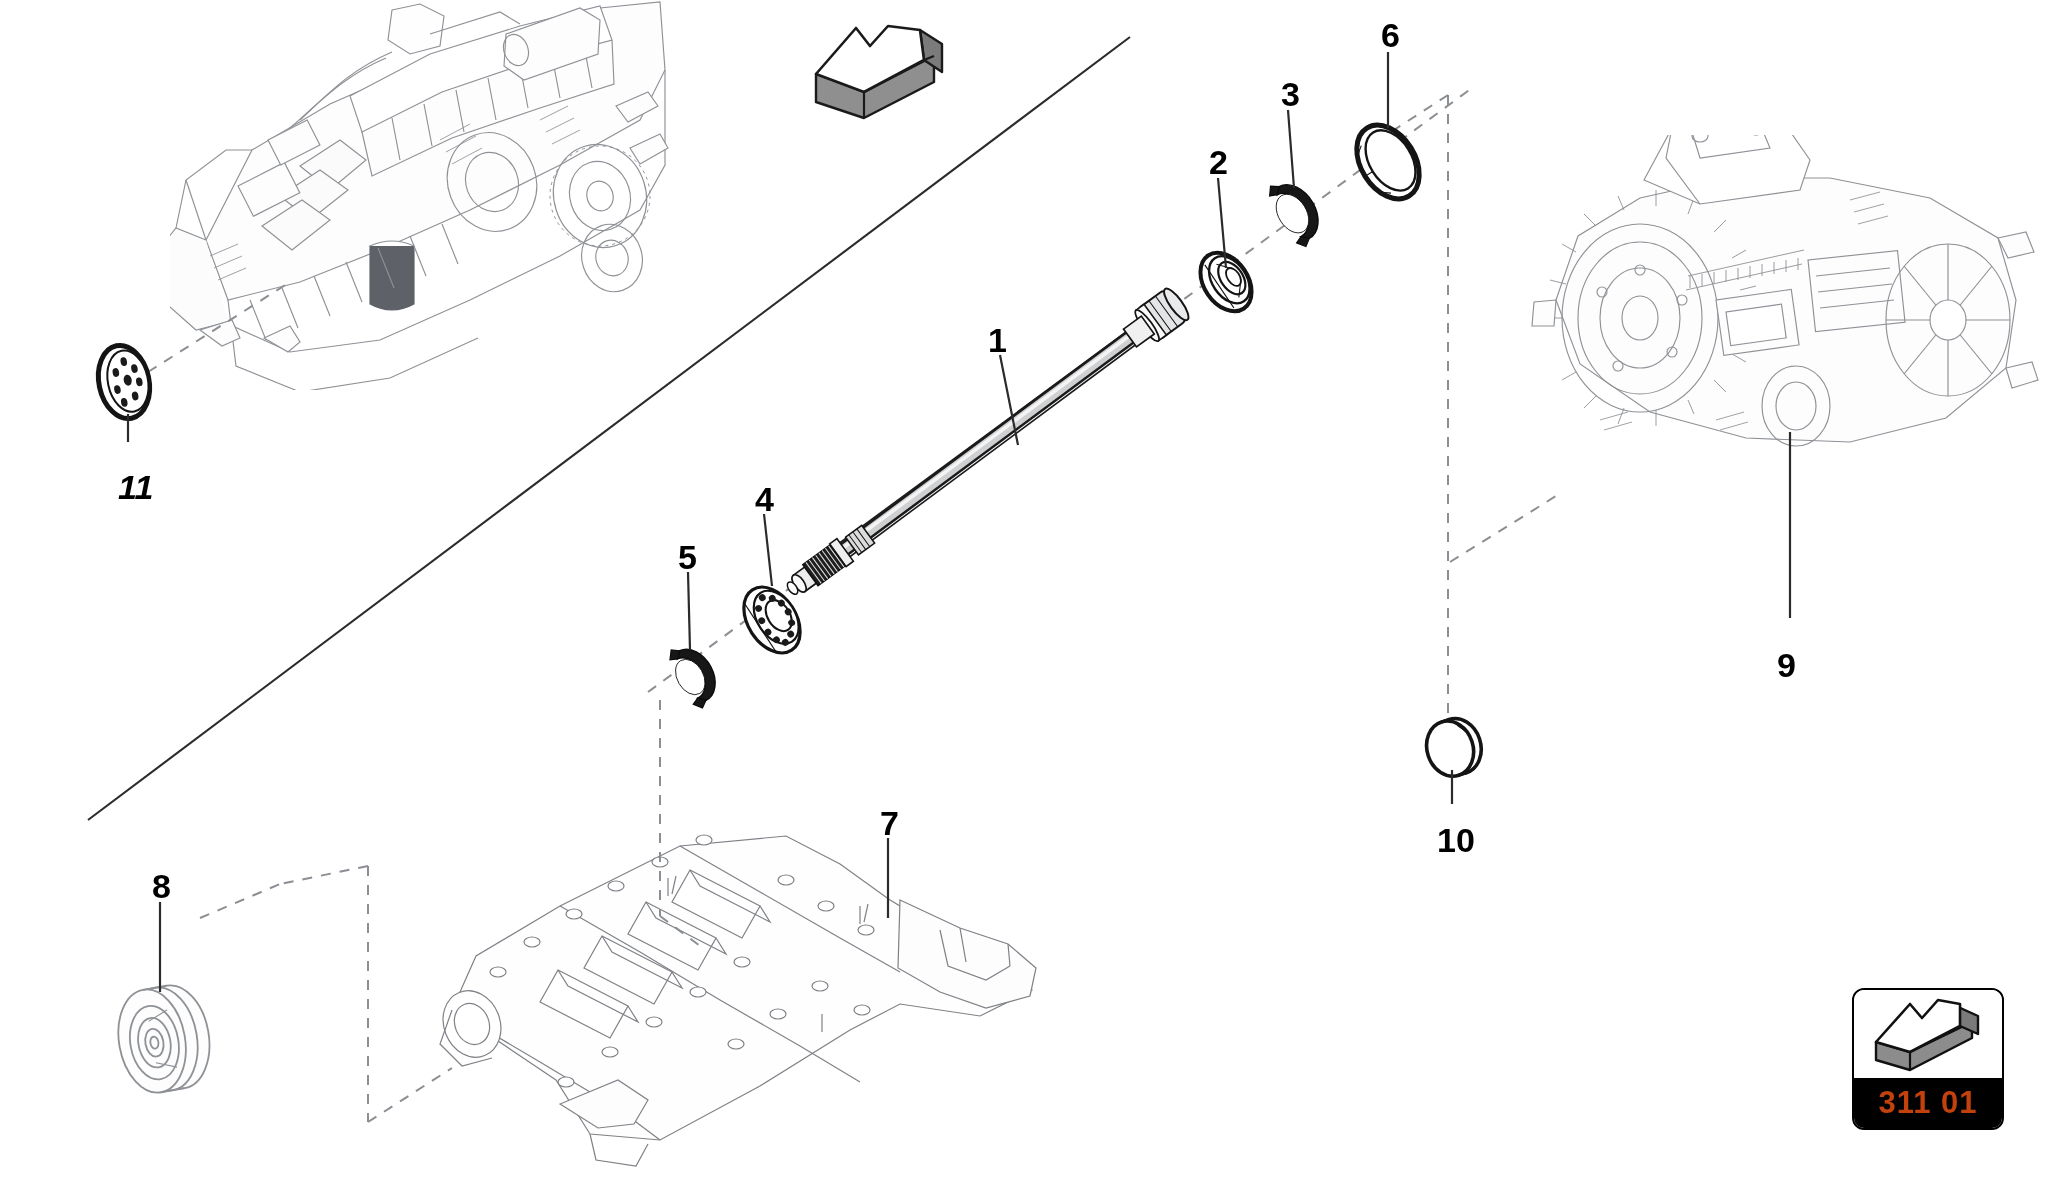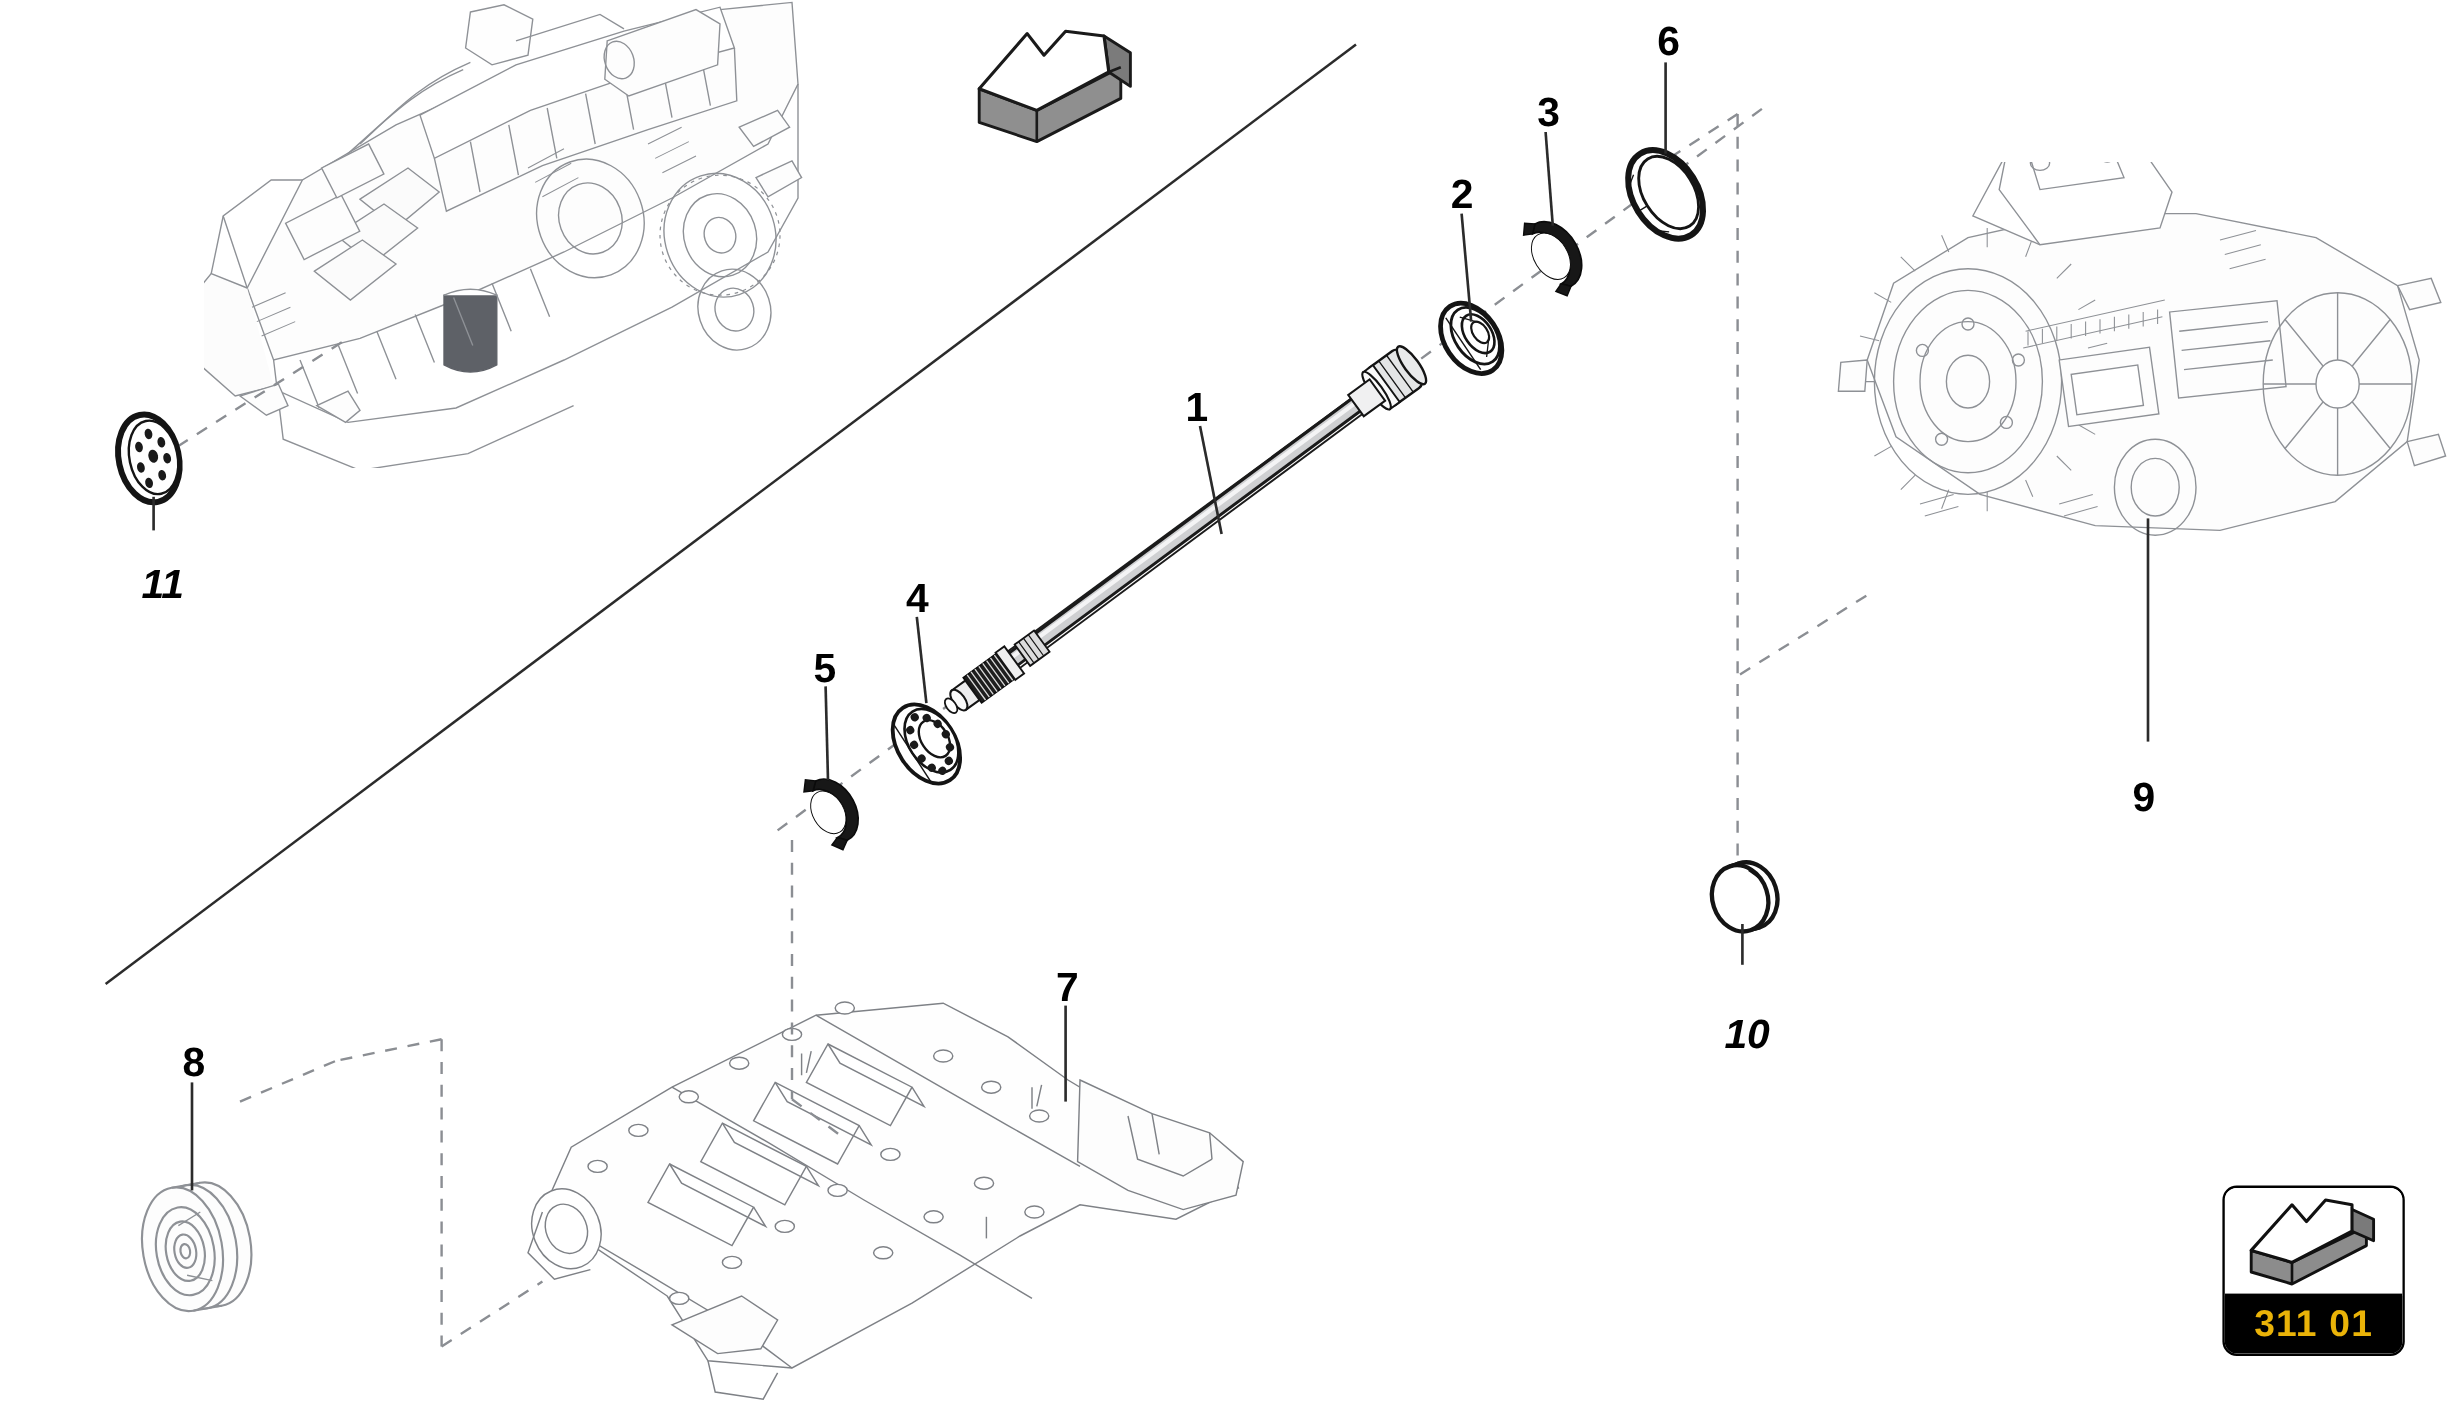--- a/index.html
+++ b/index.html
@@ -53,21 +53,21 @@
     width: 100%;
     background: #ffffff;
   }
   #badge-number-bar {
     position: absolute;
     left: 0;
     bottom: 0;
     width: 100%;
     height: 50px;
     background: #000000;
-    color: #eab308;
+    color: #c2410c;
     display: flex;
     align-items: center;
     justify-content: center;
     font-family: "Liberation Sans", sans-serif;
     font-weight: bold;
     font-size: 31px;
     letter-spacing: 1px;
   }
 </style>
 </head>
@@ -450,21 +450,21 @@
 
   <div class="callout-num" style="left:988px;  top:323px;">1</div>
   <div class="callout-num" style="left:1209px; top:145px;">2</div>
   <div class="callout-num" style="left:1281px; top:77px;">3</div>
   <div class="callout-num" style="left:755px;  top:482px;">4</div>
   <div class="callout-num" style="left:678px;  top:540px;">5</div>
   <div class="callout-num" style="left:1381px; top:18px;">6</div>
   <div class="callout-num" style="left:880px;  top:806px;">7</div>
   <div class="callout-num" style="left:152px;  top:869px;">8</div>
   <div class="callout-num" style="left:1777px; top:648px;">9</div>
-  <div class="callout-num" style="left:1437px; top:845px;font-style:italic;">10</div>
+  <div class="callout-num" style="left:1437px; top:823px;">10</div>
   <div class="callout-num" style="left:118px;  top:470px;font-style:italic;">11</div>
 
   <div id="badge">
     <div id="badge-icon-area">
       <svg viewBox="0 0 152 92" width="152" height="92">
         <path d="M22,52 L22,70 L56,80 L118,48 L118,32 L56,62 Z" fill="#8c8c8c" stroke="#111111" stroke-width="2.4" stroke-linejoin="round"></path>
         <path d="M102,16 L124,26 L124,44 L106,36 Z" fill="#7a7a7a" stroke="#111111" stroke-width="2.4" stroke-linejoin="round"></path>
         <path d="M22,52 L56,14 L68,28 L84,10 L106,14 L106,36 L56,62 Z" fill="#ffffff" stroke="#111111" stroke-width="2.6" stroke-linejoin="round"></path>
         <path d="M56,62 L56,80" stroke="#111111" stroke-width="2.2"></path>
       </svg>

